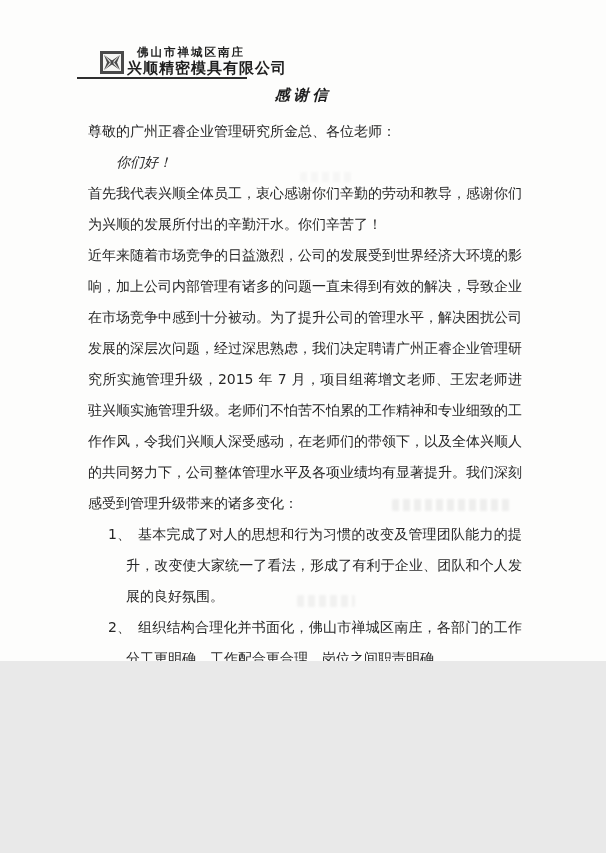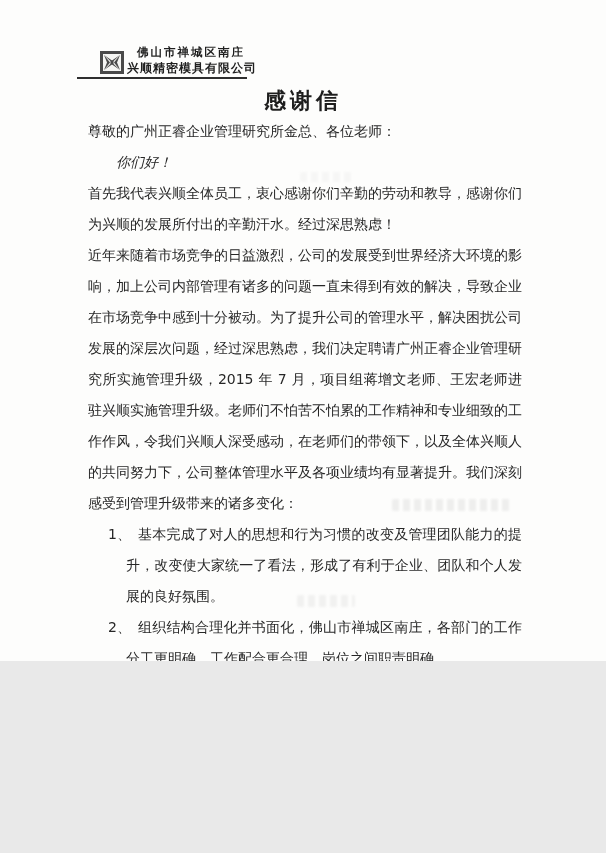--- a/index.html
+++ b/index.html
@@ -17,30 +17,30 @@
   .logo{
     position:absolute;left:99px;top:50px;width:26px;height:25px;
   }
   .logo svg{display:block;width:100%;height:100%;}
   .company{
     position:absolute;left:127px;top:45px;
     font-weight:bold;color:#1f1f1f;line-height:14px;
     white-space:nowrap;
   }
   .company .l1{font-size:11.5px;letter-spacing:2px;padding-left:10px;}
-  .company .l2{font-size:12px;letter-spacing:1px;margin-top:2px;}
+  .company .l2{font-size:15px;letter-spacing:1px;margin-top:2px;}
   .head-rule{
     position:absolute;left:77px;top:77px;width:170px;height:2px;
     background:#2e2e2e;
   }
   
   .doc-title{
     position:absolute;left:0;top:86px;width:606px;
-    text-align:center;font-size:22px;font-weight:bold;
-    letter-spacing:4px;color:#1d1d1d;
+    text-align:center;font-size:15px;font-weight:bold;
+    letter-spacing:4px;color:#1d1d1d;font-style:italic;
   }
   
   .content{
     position:absolute;left:88px;top:116px;width:434px;
     font-size:14px;line-height:31px;text-align:justify;
     color:#272727;
   }
   .content p{margin:0;}
   p.greeting{text-indent:28px;font-style:italic;}
   
@@ -82,21 +82,21 @@
       <div class="l2">兴顺精密模具有限公司</div>
     </div>
     <div class="head-rule"></div>
   </div>
 
   <div class="doc-title">感谢信</div>
 
   <div class="content">
     <p>尊敬的广州正睿企业管理研究所金总、各位老师：</p>
     <p class="greeting">你们好！</p>
-    <p>首先我代表兴顺全体员工，衷心感谢你们辛勤的劳动和教导，感谢你们为兴顺的发展所付出的辛勤汗水。经过深思熟虑！</p>
+    <p>首先我代表兴顺全体员工，衷心感谢你们辛勤的劳动和教导，感谢你们为兴顺的发展所付出的辛勤汗水。你们辛苦了！</p>
     <p>近年来随着市场竞争的日益激烈，公司的发展受到世界经济大环境的影响，加上公司内部管理有诸多的问题一直未得到有效的解决，导致企业在市场竞争中感到十分被动。为了提升公司的管理水平，解决困扰公司发展的深层次问题，经过深思熟虑，我们决定聘请广州正睿企业管理研究所实施管理升级，2015 年 7 月，项目组蒋增文老师、王宏老师进驻兴顺实施管理升级。老师们不怕苦不怕累的工作精神和专业细致的工作作风，令我们兴顺人深受感动，在老师们的带领下，以及全体兴顺人的共同努力下，公司整体管理水平及各项业绩均有显著提升。我们深刻感受到管理升级带来的诸多变化：</p>
 
     <div class="li">
       <span class="num">1、</span>
       <span>基本完成了对人的思想和行为习惯的改变及管理团队能力的提升，改变使大家统一了看法，形成了有利于企业、团队和个人发展的良好氛围。</span>
     </div>
     <div class="li">
       <span class="num">2、</span>
       <span>组织结构合理化并书面化，佛山市禅城区南庄，各部门的工作分工更明确，工作配合更合理，岗位之间职责明确。</span>
     </div>

